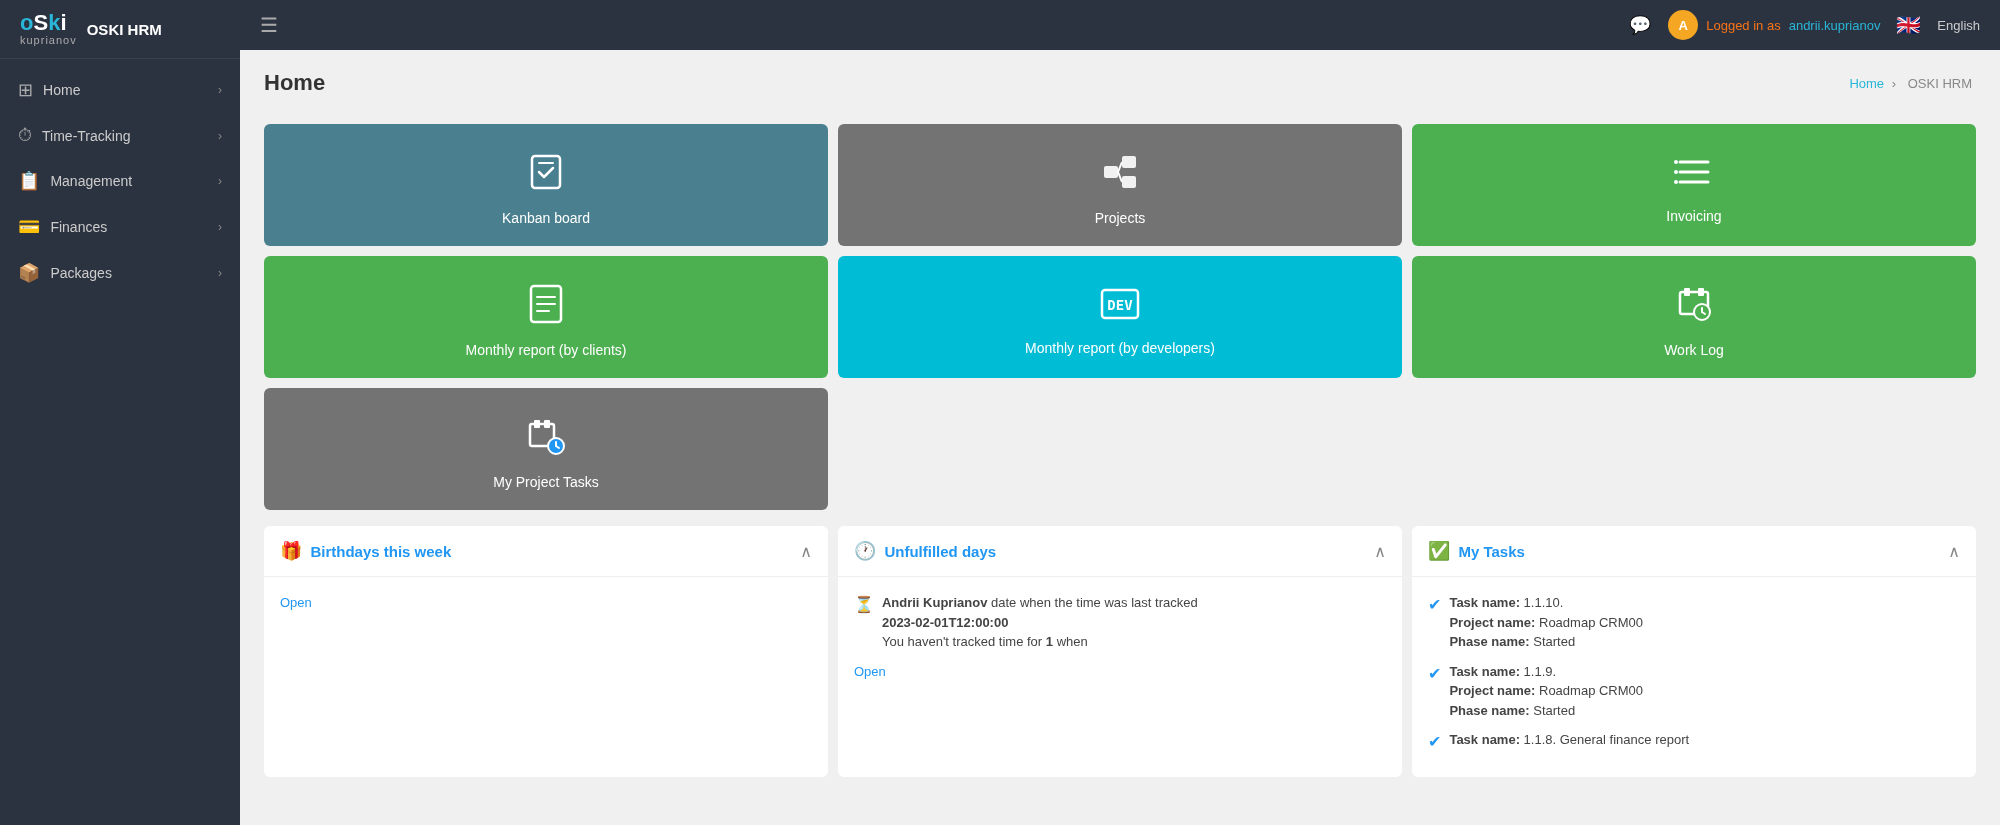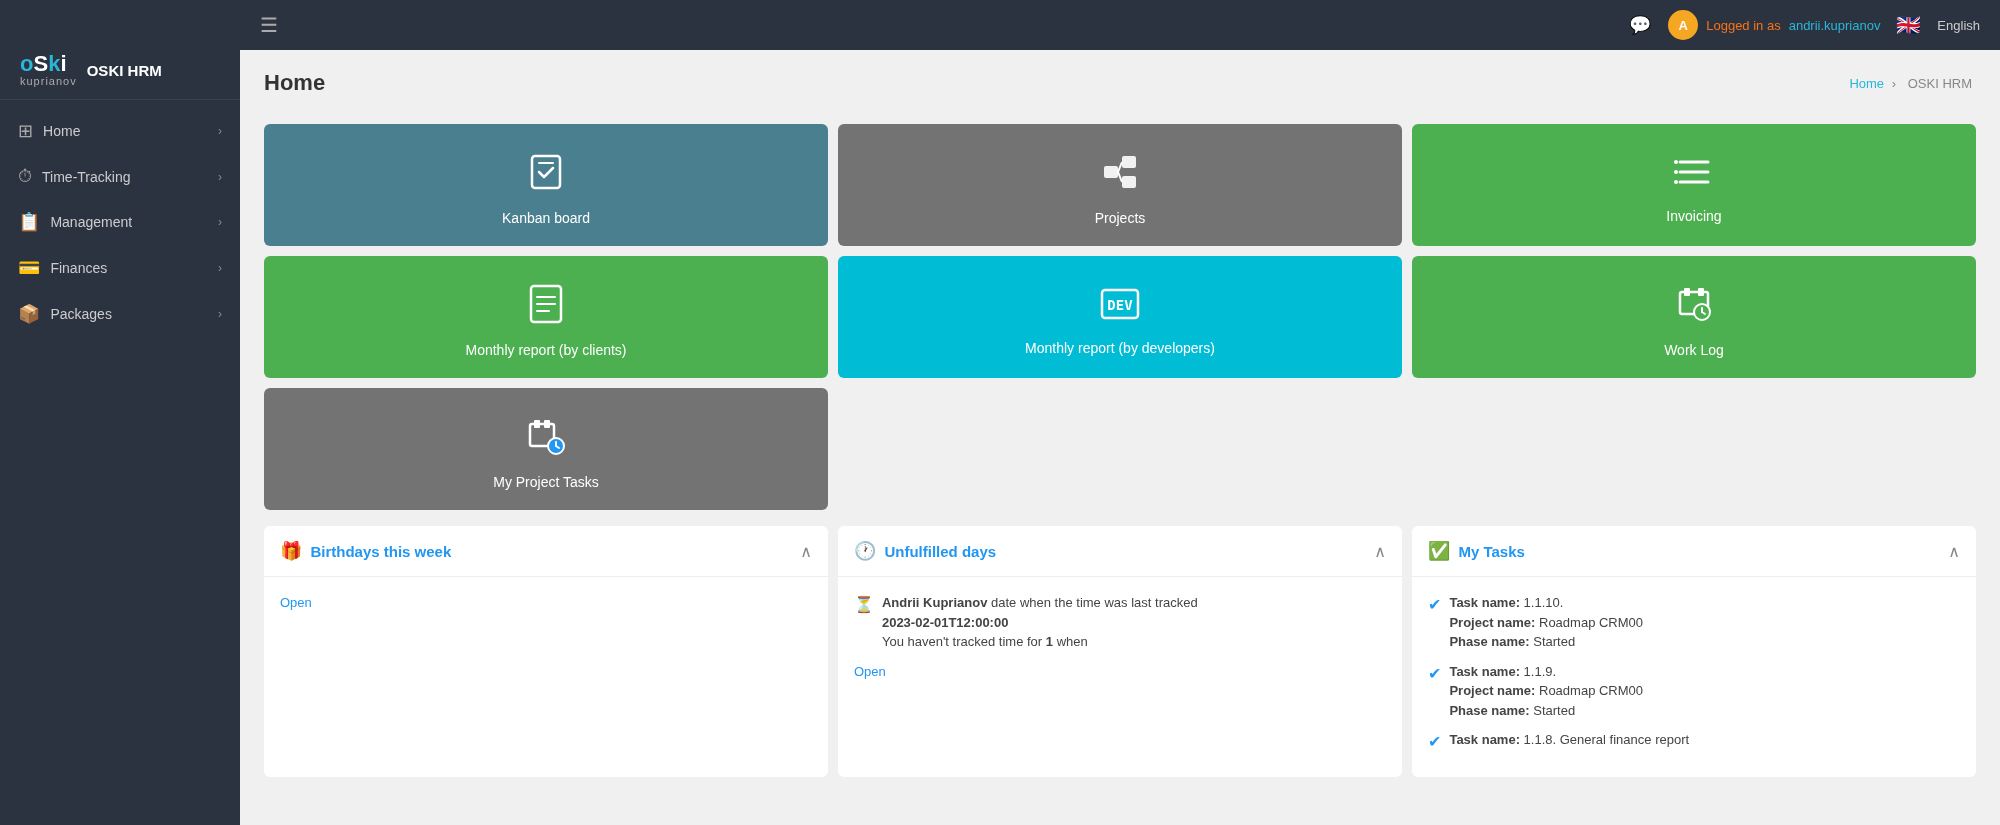--- a/index.html
+++ b/index.html
@@ -13,21 +13,20 @@
       color: #ccc;
       display: flex;
       flex-direction: column;
       height: 100%;
     }
     .sidebar-logo {
       display: flex;
       align-items: center;
       padding: 12px 16px;
       border-bottom: 1px solid #3a4252;
-      margin-top: 41px;
     }
     .logo-text {
       display: flex;
       flex-direction: column;
       margin-left: 4px;
     }
     .logo-oski {
       font-size: 22px;
       font-weight: 800;
       color: #fff;

